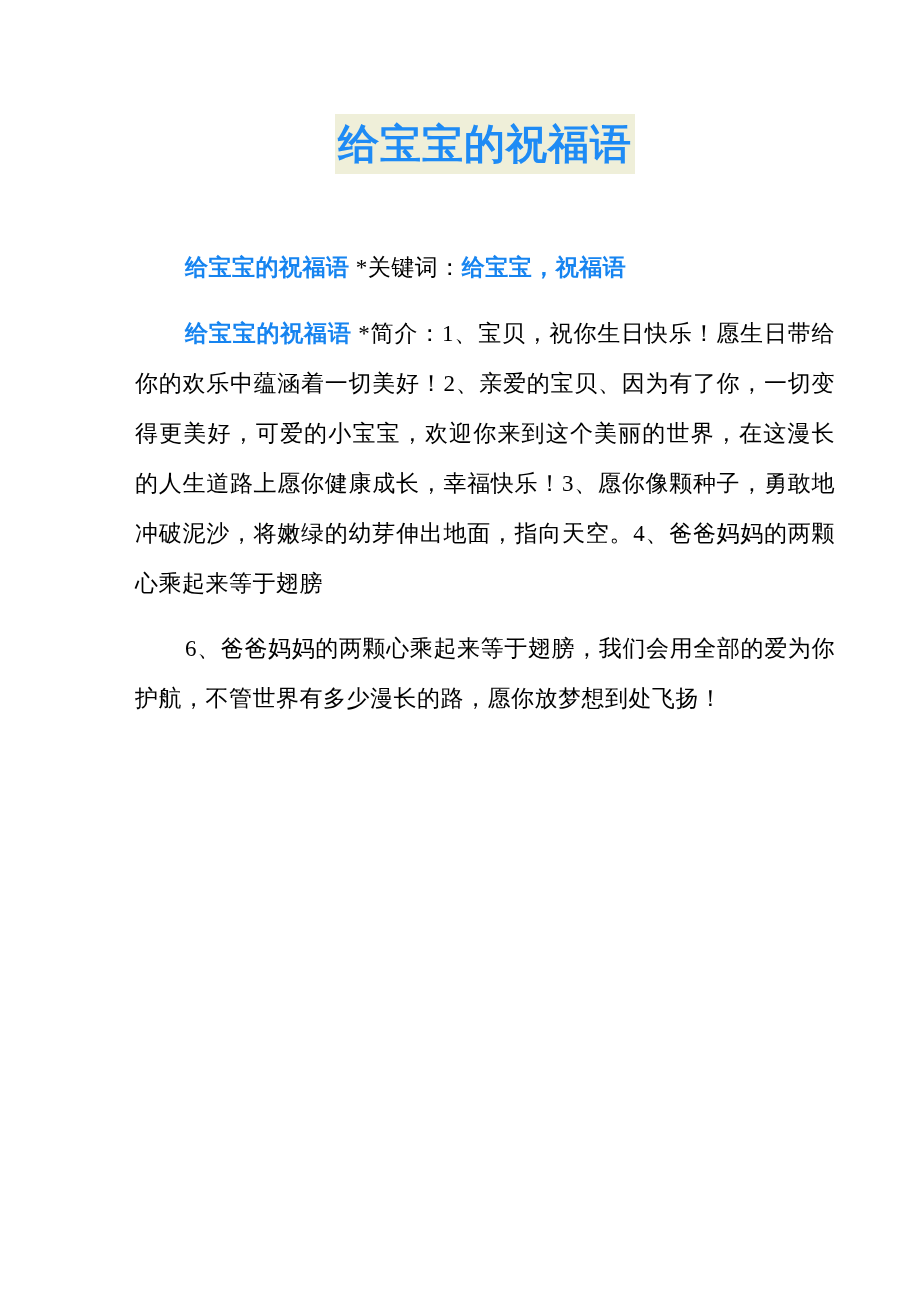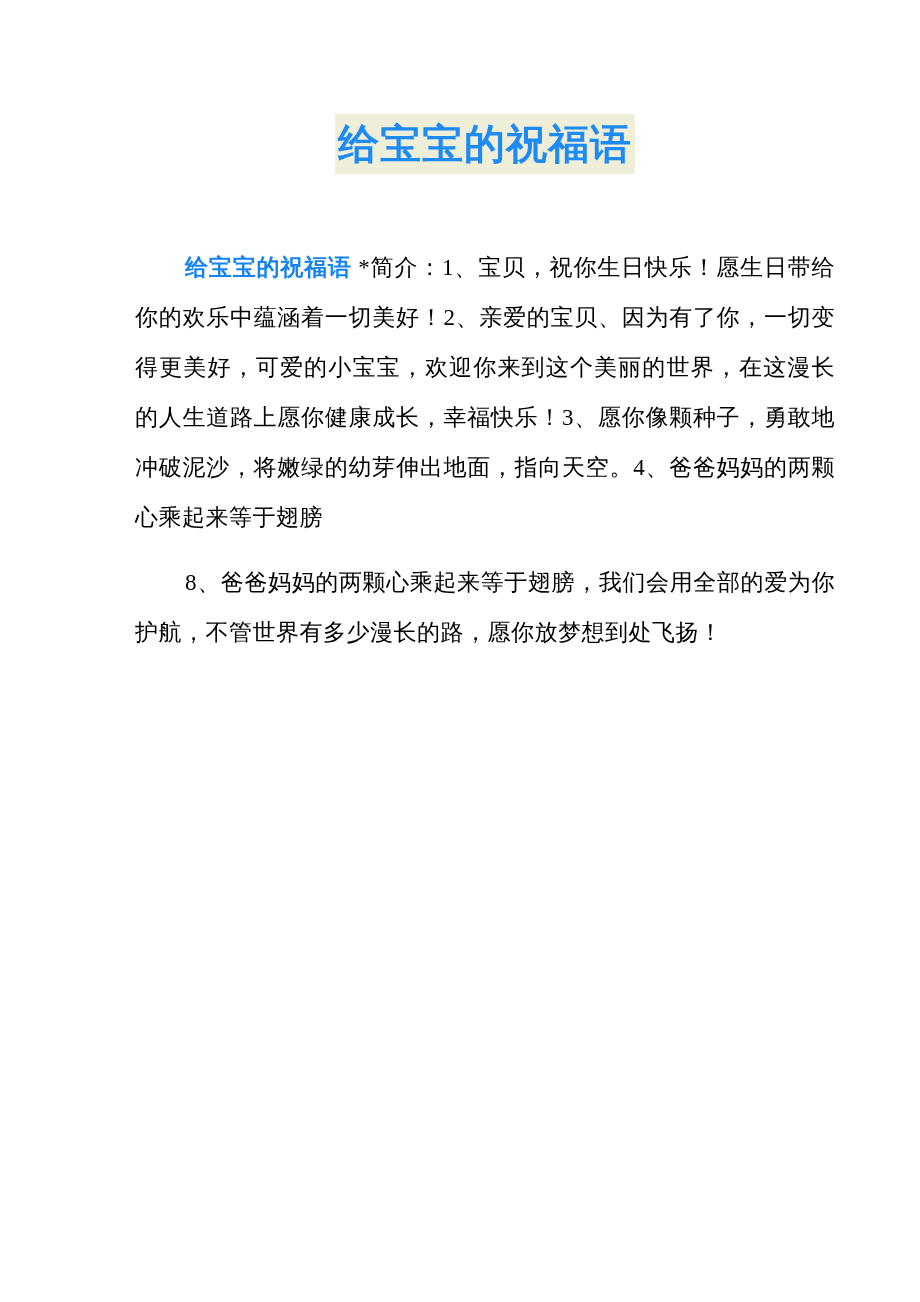--- a/index.html
+++ b/index.html
@@ -56,16 +56,17 @@
   }
 </style>
 </head>
 <body>
 
 <div class="page">
   <div class="title-wrap">
     <span class="doc-title">给宝宝的祝福语</span>
   </div>
   <div class="body-block">
+      <p class="para"><span class="run-link">给宝宝的祝福语</span><span class="run-plain"> *关键词：</span><span class="run-link">给宝宝，祝福语</span></p>
       <p class="para"><span class="run-link">给宝宝的祝福语</span><span class="run-plain"> *简介：1、宝贝，祝你生日快乐！愿生日带给你的欢乐中蕴涵着一切美好！2、亲爱的宝贝、因为有了你，一切变得更美好，可爱的小宝宝，欢迎你来到这个美丽的世界，在这漫长的人生道路上愿你健康成长，幸福快乐！3、愿你像颗种子，勇敢地冲破泥沙，将嫩绿的幼芽伸出地面，指向天空。4、爸爸妈妈的两颗心乘起来等于翅膀</span></p>
-      <p class="para"><span class="run-plain">8、爸爸妈妈的两颗心乘起来等于翅膀，我们会用全部的爱为你护航，不管世界有多少漫长的路，愿你放梦想到处飞扬！</span></p>
+      <p class="para"><span class="run-plain">6、爸爸妈妈的两颗心乘起来等于翅膀，我们会用全部的爱为你护航，不管世界有多少漫长的路，愿你放梦想到处飞扬！</span></p>
     </div>
 </div>
 
 </body></html>

